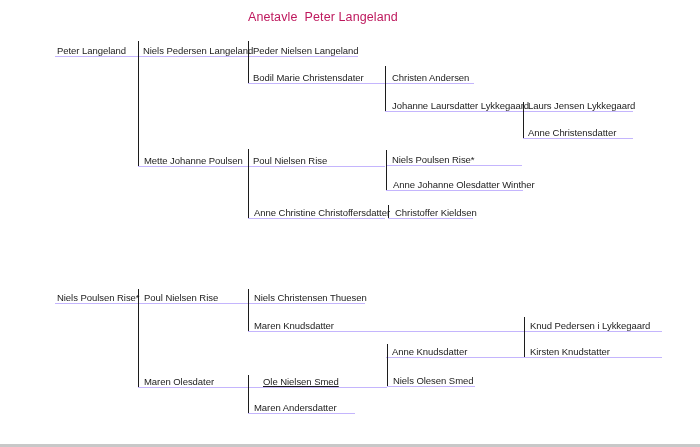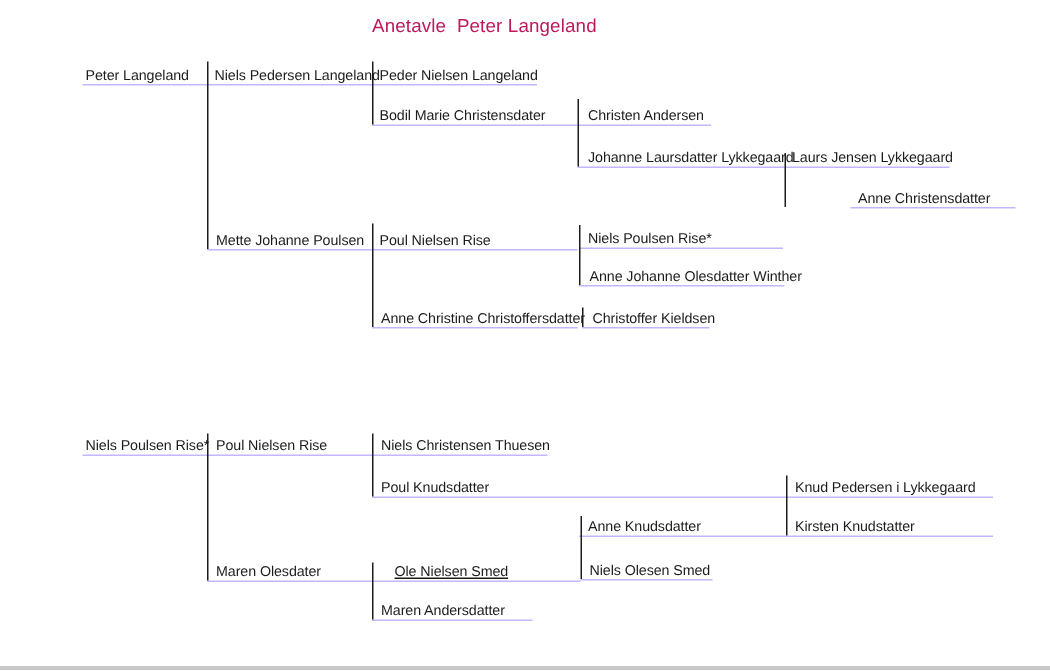--- a/index.html
+++ b/index.html
@@ -47,21 +47,21 @@
       </div>
       <div class="person" style="left: 385px; top: 69px; width: 89px;">
         <span class="pname" style="padding-left: 7px;">Christen Andersen</span>
       </div>
       <div class="person" style="left: 385px; top: 97px; width: 138px;">
         <span class="pname" style="padding-left: 7px;">Johanne Laursdatter Lykkegaard</span>
       </div>
       <div class="person" style="left: 523px; top: 97px; width: 110px;">
         <span class="pname" style="padding-left: 5px;">Laurs Jensen Lykkegaard</span>
       </div>
-      <div class="person" style="left: 523px; top: 124px; width: 110px; margin-left: 44px;">
+      <div class="person" style="left: 523px; top: 124px; width: 110px;">
         <span class="pname" style="padding-left: 5px;">Anne Christensdatter</span>
       </div>
       <div class="person" style="left: 138px; top: 152px; width: 110px;">
         <span class="pname" style="padding-left: 6px;">Mette Johanne Poulsen</span>
       </div>
       <div class="person" style="left: 248px; top: 152px; width: 137px;">
         <span class="pname" style="padding-left: 5px;">Poul Nielsen Rise</span>
       </div>
       <div class="person" style="left: 386px; top: 151px; width: 136px;">
         <span class="pname" style="padding-left: 6px;">Niels Poulsen Rise*</span>
@@ -78,21 +78,21 @@
       <div class="person" style="left: 55px; top: 289px; width: 83px;">
         <span class="pname" style="padding-left: 2px;">Niels Poulsen Rise*</span>
       </div>
       <div class="person" style="left: 138px; top: 289px; width: 110px;">
         <span class="pname" style="padding-left: 6px;">Poul Nielsen Rise</span>
       </div>
       <div class="person" style="left: 248px; top: 289px; width: 117px;">
         <span class="pname" style="padding-left: 6px;">Niels Christensen Thuesen</span>
       </div>
       <div class="person" style="left: 248px; top: 317px; width: 276px;">
-        <span class="pname" style="padding-left: 6px;">Poul Knudsdatter</span>
+        <span class="pname" style="padding-left: 6px;">Maren Knudsdatter</span>
       </div>
       <div class="person" style="left: 524px; top: 317px; width: 138px;">
         <span class="pname" style="padding-left: 6px;">Knud Pedersen i Lykkegaard</span>
       </div>
       <div class="person" style="left: 386px; top: 343px; width: 138px;">
         <span class="pname" style="padding-left: 6px;">Anne Knudsdatter</span>
       </div>
       <div class="person" style="left: 524px; top: 343px; width: 138px;">
         <span class="pname" style="padding-left: 6px;">Kirsten Knudstatter</span>
       </div>

